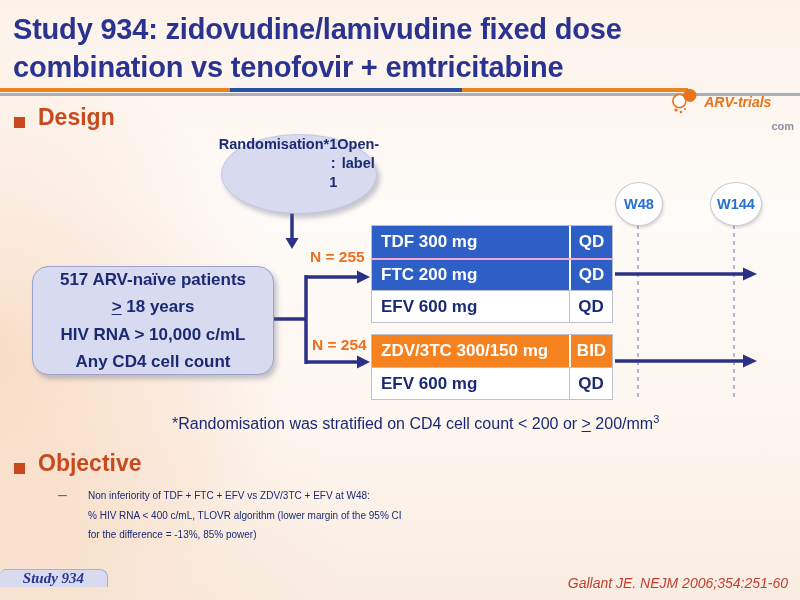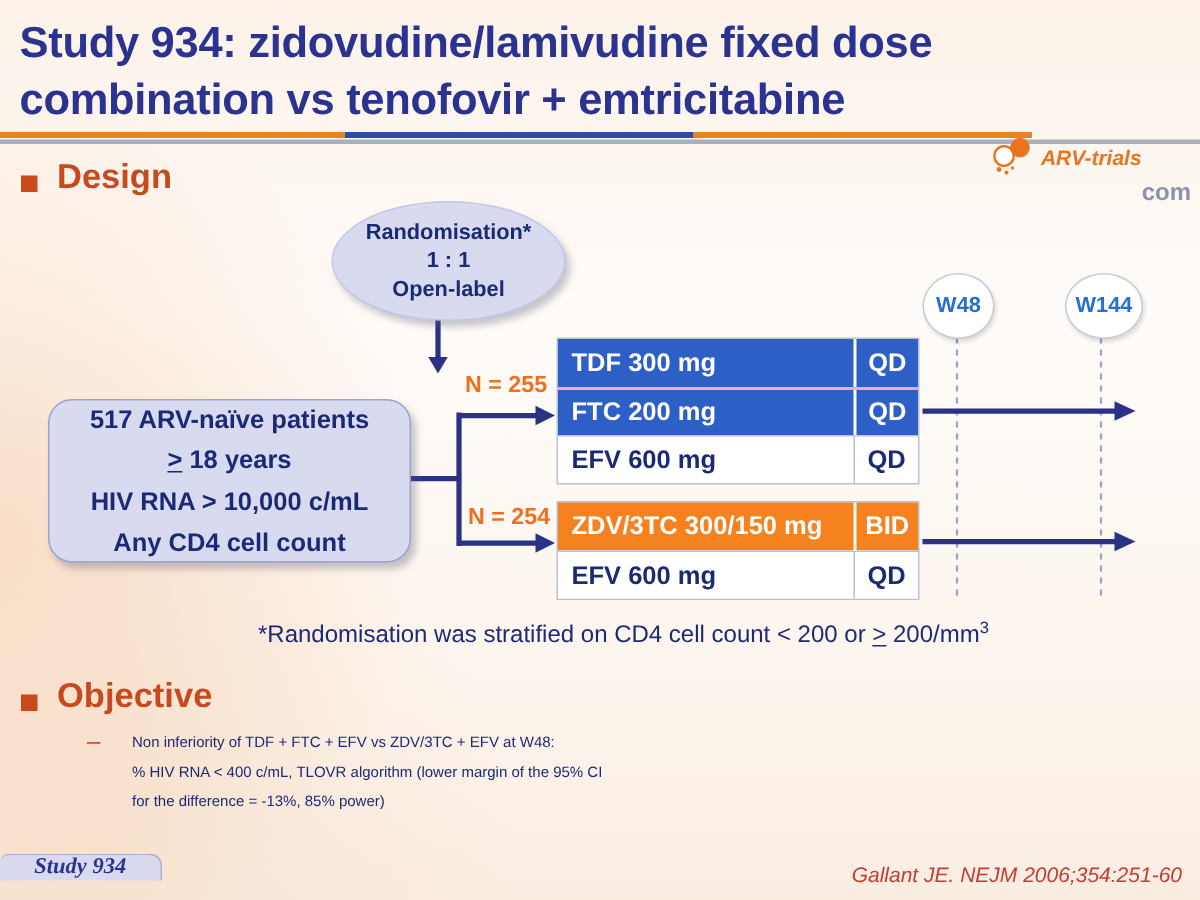--- a/index.html
+++ b/index.html
@@ -14,33 +14,33 @@
   
   .title{position:absolute;left:13px;top:10px;width:690px;
     font-size:29px;font-weight:700;line-height:38px;color:#2B3390;letter-spacing:-0.2px;}
   .rule{position:absolute;height:4px;top:88px;}
   .rule.o1{left:0;width:230px;background:#E8851E;}
   .rule.b1{left:230px;width:232px;background:#2C4DA4;}
   .rule.o2{left:462px;width:226px;background:#E8851E;}
   .rule-gray{position:absolute;top:93px;left:0;width:800px;height:3px;background:#ABAFBB;}
   .logo{position:absolute;right:6px;top:72px;display:flex;align-items:center;background:transparent;}
   .logo .brand{color:#E9741E;font-weight:700;font-size:14px;font-style:italic;}
-  .logo .tld{color:#8A93A9;font-size:16px;font-weight:700;margin-top:48px;}
+  .logo .tld{color:#8A93A9;font-size:11px;font-weight:700;margin-top:48px;}
   
   .bullet{position:absolute;width:11px;height:11px;background:#C8491D;}
   .bullet.design{left:14px;top:117px;}
   .bullet.objective{left:14px;top:463px;}
   .section-label{position:absolute;left:38px;font-size:23px;font-weight:700;color:#C8491D;}
   .section-label.design{top:104px;}
   .section-label.objective{top:450px;}
   
   .connector-svg{position:absolute;left:0;top:0;width:800px;height:600px;pointer-events:none;}
   .oval{position:absolute;left:221px;top:134px;width:154px;height:78px;border-radius:50%;
     background:#D8DAEF;border:1px solid #C3C7E3;box-shadow:3px 4px 5px rgba(95,95,125,0.35);
-    display:flex;flex-direction:column;justify-content:center;text-align:center;
+    display:flex;justify-content:center;text-align:center;
     color:#1B2A75;font-weight:700;font-size:14.5px;line-height:19px;}
   .patient-box{position:absolute;left:32px;top:266px;width:240px;height:107px;border-radius:16px;
     background:#D8DAEF;border:1.5px solid #9CA3CC;box-shadow:3px 4px 5px rgba(95,95,125,0.35);
     display:flex;flex-direction:column;justify-content:space-between;text-align:center;
     color:#1B2A75;font-weight:700;font-size:17px;line-height:25px;}
   .geq{text-decoration:underline;text-underline-offset:2px;}
   .n-label{position:absolute;font-size:15.5px;font-weight:700;color:#F06F1F;}
   .n-label.n1{left:310px;top:248px;}
   .n-label.n2{left:312px;top:336px;}
   .arm-table{position:absolute;left:371px;width:242px;border:1px solid #BBC0CE;background:#fff;

